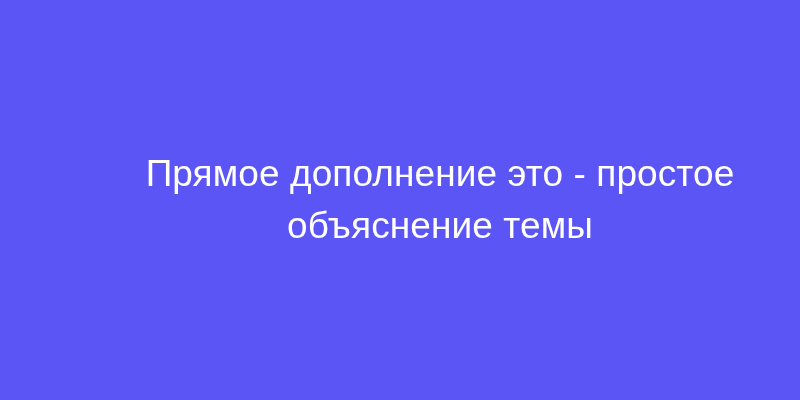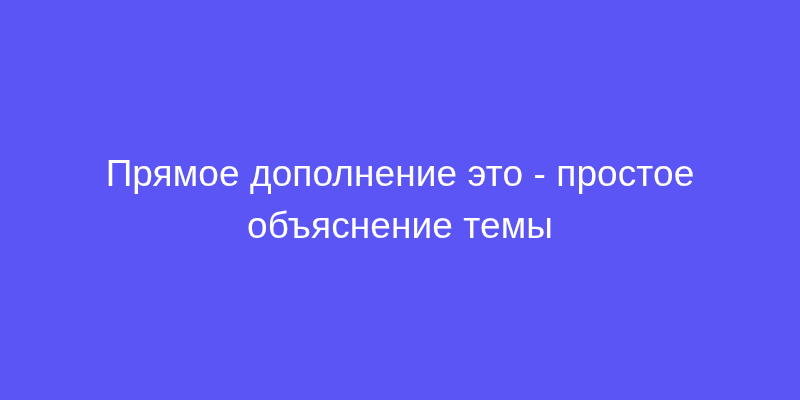--- a/index.html
+++ b/index.html
@@ -14,21 +14,21 @@
     overflow: hidden;
     font-family: "Liberation Sans", sans-serif;
   }
 
   .card {
     box-sizing: border-box;
     width: 800px;
     height: 400px;
     display: flex;
     align-items: center;
-    justify-content: center;
+    justify-content: flex-end;
     background-color: #5b55f5;
     padding: 0 60px;
   }
 
   .card-title {
     margin: 0;
     width: 100%;
     max-width: 600px;
     text-align: center;
     color: #ffffff;

